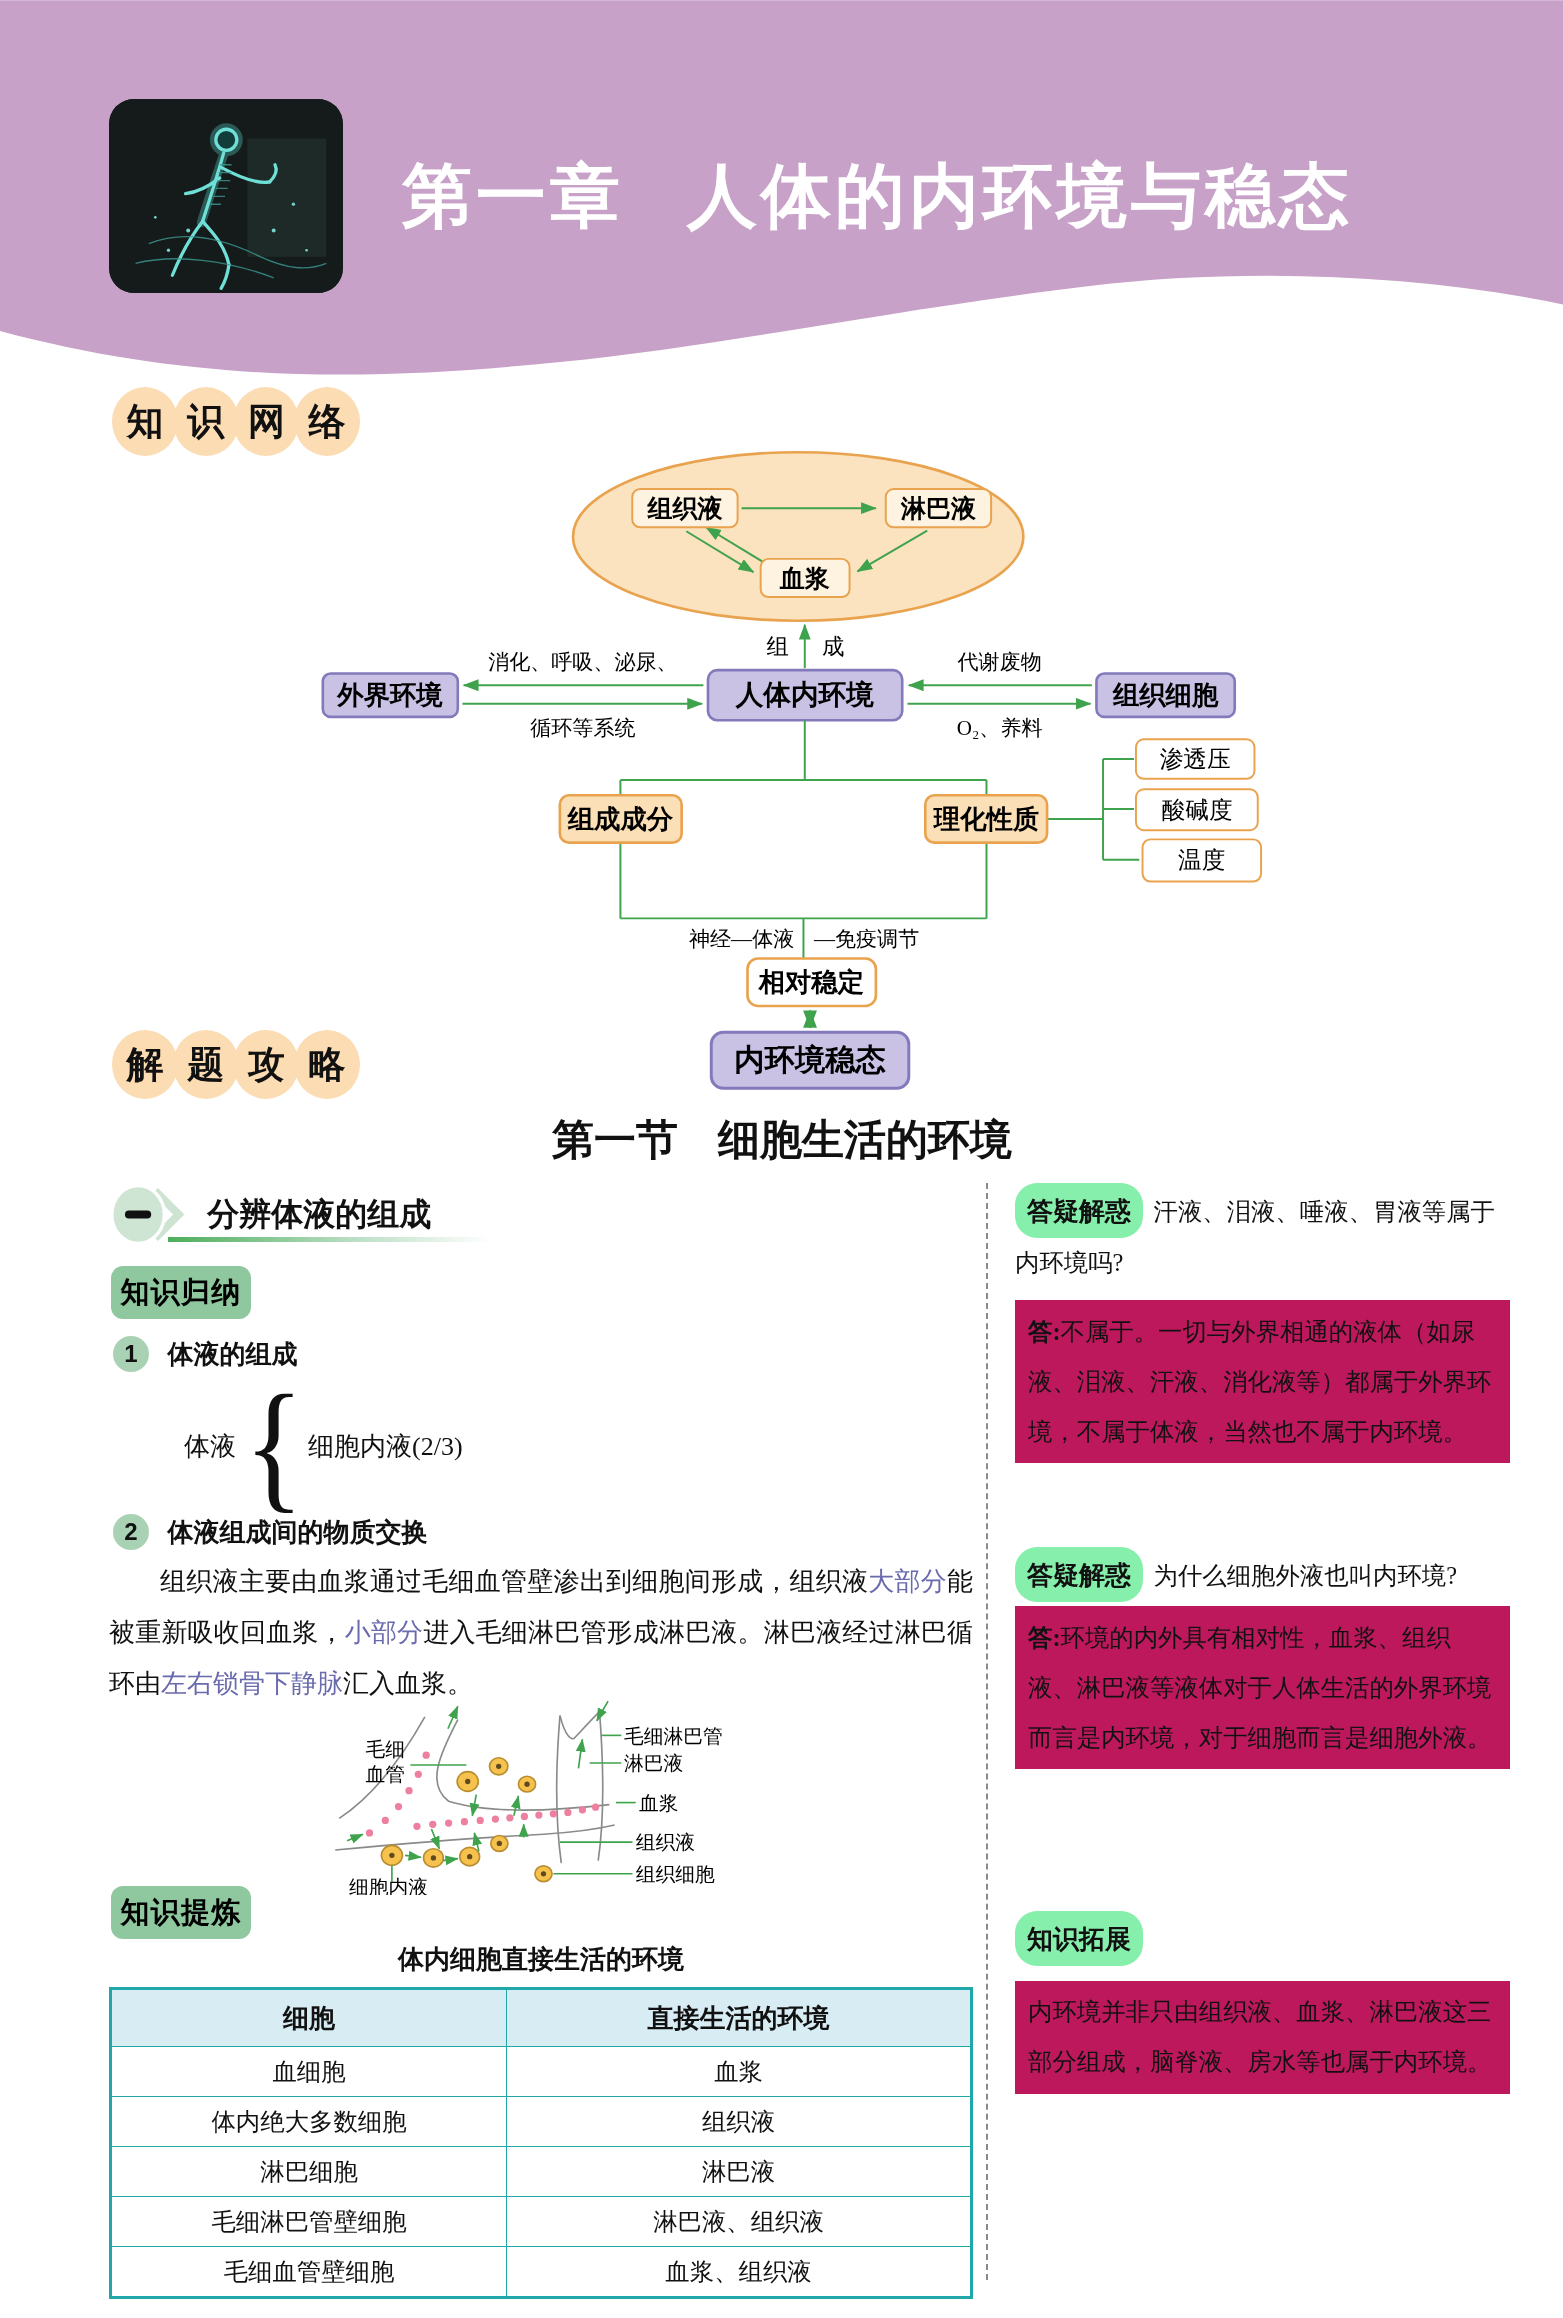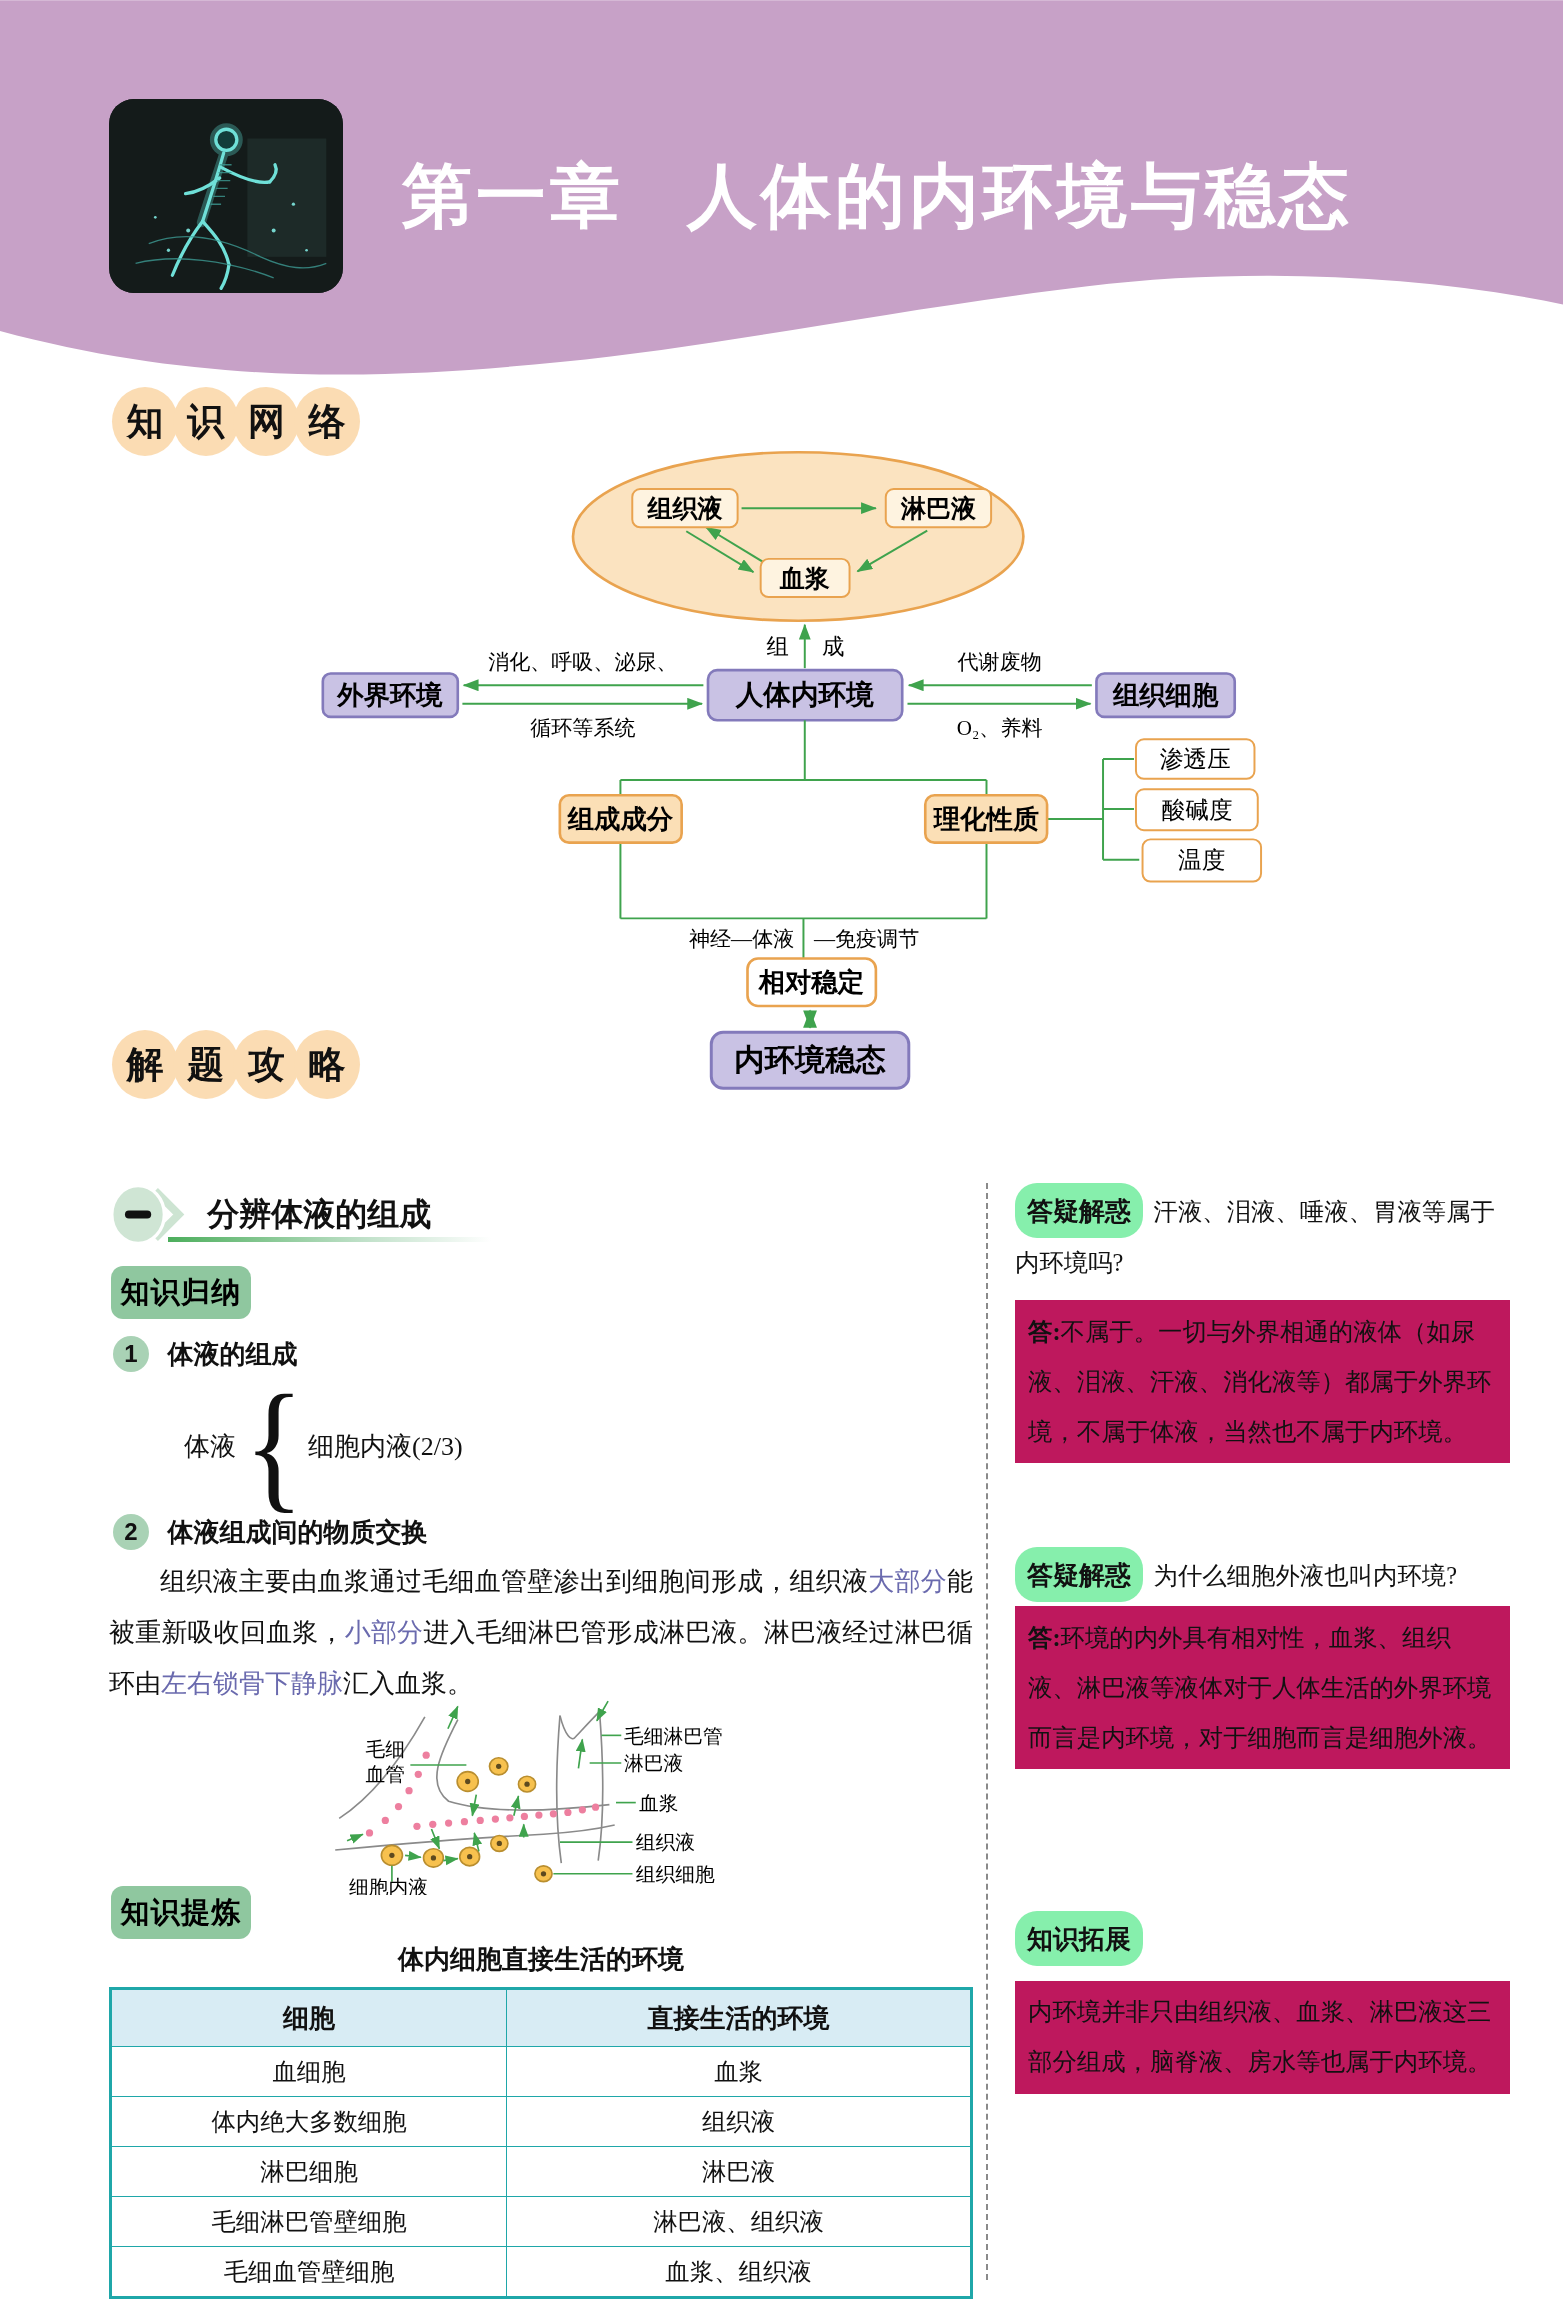--- a/index.html
+++ b/index.html
@@ -220,20 +220,24 @@
     </g>
   </svg>
 
   <div class="badge-circles" style="top:1030px;left:112px;">
     <div class="circle-char">解</div>
     <div class="circle-char">题</div>
     <div class="circle-char">攻</div>
     <div class="circle-char">略</div>
   </div>
 
+  <div class="section-title">
+    <span>第一节</span>
+    <span>细胞生活的环境</span>
+  </div>
 
   <div class="topic-head">
     <svg width="89" height="63" viewBox="0 0 135 96">
       <polyline points="70,12 106,48 70,84" fill="none" stroke="#CDE4D2" stroke-width="12"></polyline>
       <ellipse cx="44" cy="48" rx="40" ry="44" fill="#CFE5D4" stroke="#ffffff" stroke-width="5"></ellipse>
       <rect x="24" y="42" width="40" height="12" rx="6" fill="#111"></rect>
     </svg>
     <span class="topic-title">分辨体液的组成</span>
   </div>
   <div class="topic-underline"></div>

